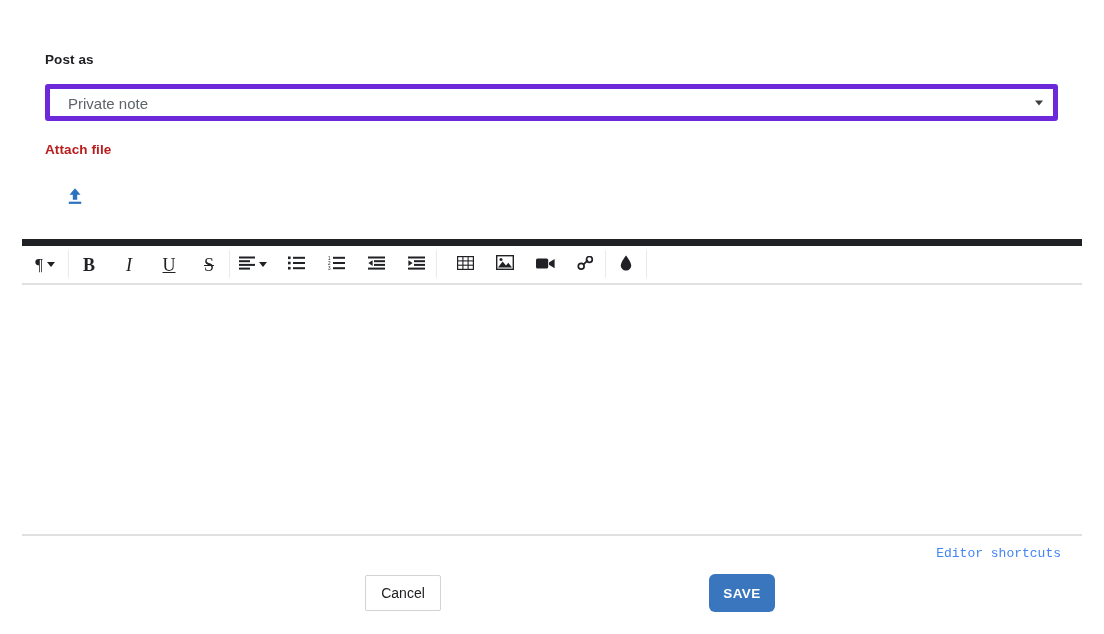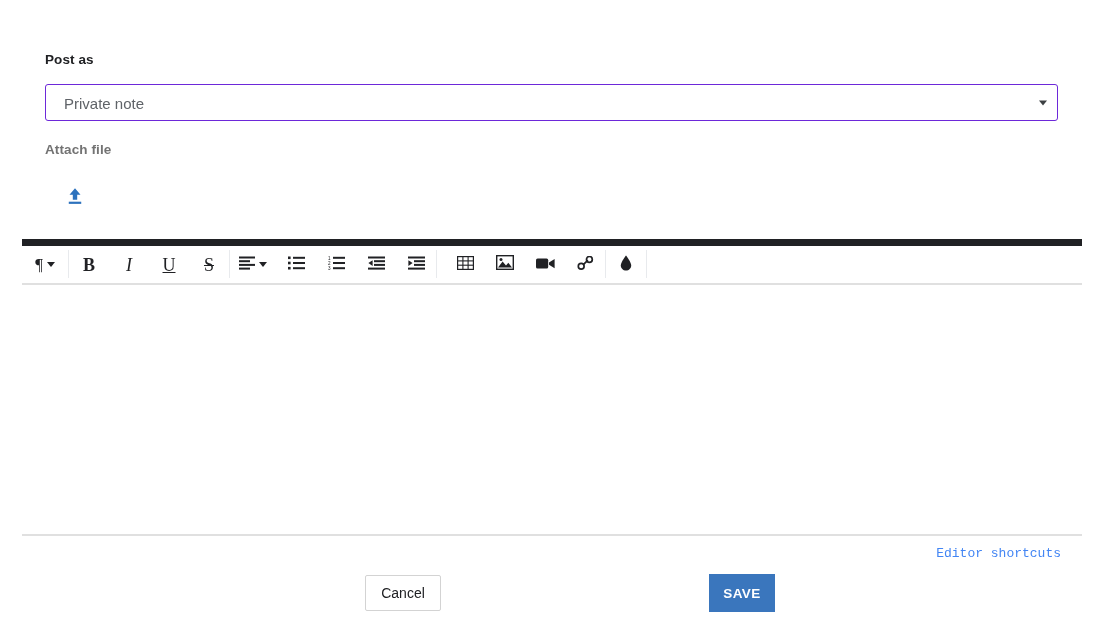--- a/index.html
+++ b/index.html
@@ -30,21 +30,21 @@
     color: #202124;
     letter-spacing: 0.1px;
     text-align: center;
   }
   .select-wrap {
     position: absolute;
     left: 45px;
     top: 84px;
     width: 1013px;
     height: 37px;
-    border: 1px solid #6d28d9;
+    border: 5px solid #6d28d9;
     border-radius: 3px;
     background: #ffffff;
   }
   .select-value {
     position: absolute;
     left: 18px;
     top: 50%;
     transform: translateY(-50%);
     font-size: 15px;
     color: #5f6368;
@@ -62,21 +62,21 @@
     border-top: 5.5px solid #3c4043;
   }
 
   
   .label-attach {
     position: absolute;
     left: 45px;
     top: 142px;
     font-size: 13.5px;
     font-weight: bold;
-    color: #737373;
+    color: #b91c1c;
     letter-spacing: 0.1px;
   }
   .upload-btn {
     position: absolute;
     left: 62px;
     top: 185px;
     width: 26px;
     height: 26px;
     display: flex;
     align-items: center;
@@ -187,21 +187,21 @@
     margin-left: 38px;
   }
   .btn-save {
     position: absolute;
     left: 709px;
     top: 574px;
     width: 66px;
     height: 38px;
     background: #3a76bd;
     border: none;
-    border-radius: 0;
+    border-radius: 6px;
     font-family: "Liberation Sans", sans-serif;
     font-size: 13.5px;
     font-weight: bold;
     letter-spacing: 0.4px;
     color: #ffffff;
     cursor: pointer;
     padding: 0;
   }
 </style>
 </head>

